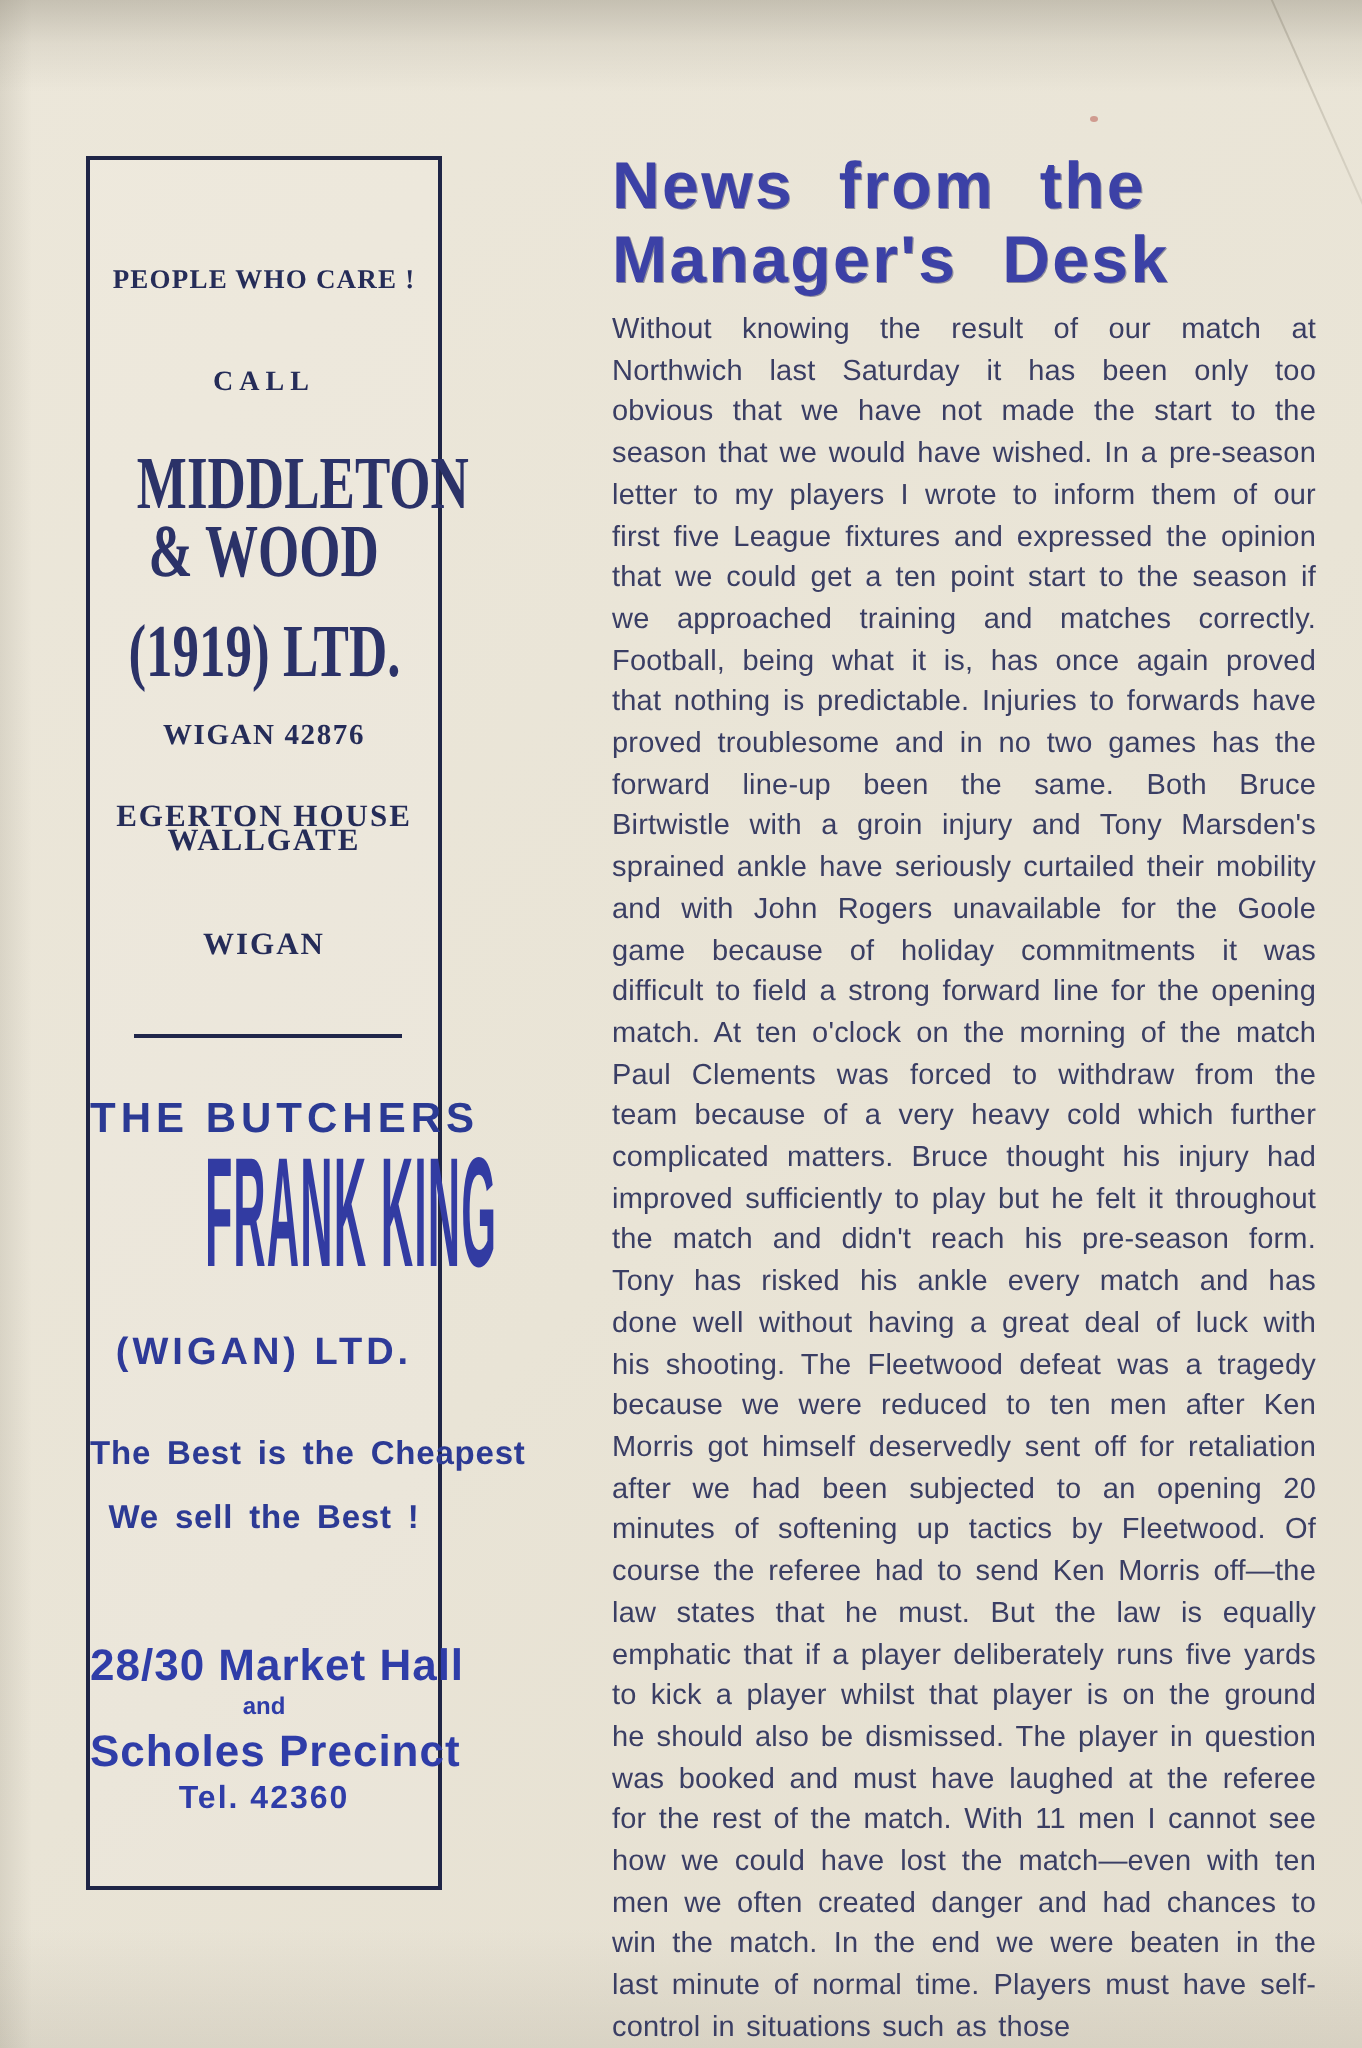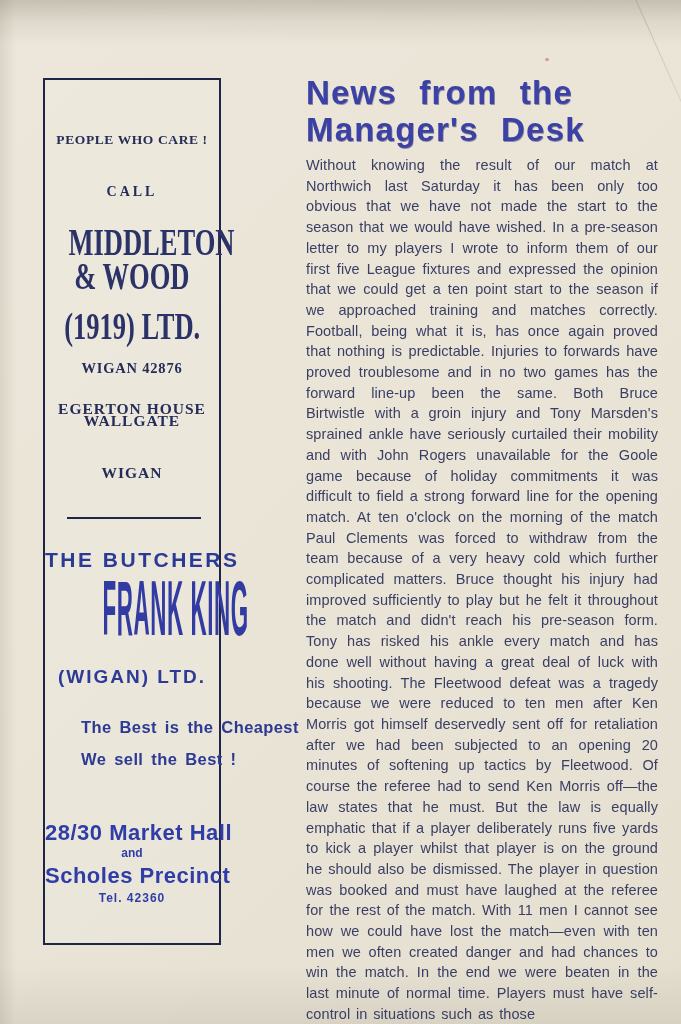--- a/index.html
+++ b/index.html
@@ -32,24 +32,24 @@
   .fatface   { font-family:"Liberation Serif", serif; font-weight:700; color:#2b3268; font-size:34px; }
   .fatface span { display:inline-block; transform:scale(0.78,1.1); transform-origin:center; }
   .serif-md  { font-family:"Liberation Serif", serif; font-weight:700; color:#252c58; font-size:14.5px; letter-spacing:0.8px; }
   .serif-lg  { font-family:"Liberation Serif", serif; font-weight:700; color:#252c58; font-size:15.5px; letter-spacing:1px; }
   .divider   { position:absolute; left:22px; width:134px; height:2px; background:#20264a; }
   .sans-butchers { font-weight:700; color:#2b3a94; font-size:21px; letter-spacing:2.5px; }
   .frank-wrap { position:absolute; left:0; right:0; height:64px; text-align:center; }
   .frank-wrap span { display:inline-block; font-weight:700; color:#323ba2; font-size:40px; line-height:30px;
     letter-spacing:1px; transform:scale(0.56,1.95); transform-origin:center 10px; white-space:nowrap; }
   .sans-wiganltd { font-weight:700; color:#2e3a98; font-size:19px; letter-spacing:2px; }
-  .sans-slogan { font-weight:700; color:#2c3a94; font-size:16.5px; letter-spacing:0.4px; word-spacing:3px;padding-left:36px; }
+  .sans-slogan { font-weight:700; color:#2c3a94; font-size:16.5px; letter-spacing:0.4px; word-spacing:3px; }
   .sans-addr-lg { font-weight:700; color:#2f3da8; font-size:22px; letter-spacing:0.5px; }
   .sans-addr-sm { font-weight:700; color:#2f3da8; font-size:12px; }
-  .sans-tel { font-weight:700; color:#2f3da8; font-size:12px; letter-spacing:1px; }
+  .sans-tel { font-weight:700; color:#2f3da8; font-size:16px; letter-spacing:1px; }
 
   
   .article { position:absolute; left:306px; top:74px; width:352px; }
   .article-title { font-weight:700; color:#3c41a6; font-size:33px; line-height:37px;
     letter-spacing:1.2px; word-spacing:12px; white-space:nowrap;
     text-shadow:0.6px 0.6px 0 rgba(30,32,80,0.45); }
   .article-body { margin:7px 0 0 0; color:#3a3e64; font-size:14.5px; line-height:20.7px;
     text-align:justify; letter-spacing:0.1px; word-spacing:1.6px; }
 </style>
 </head>

